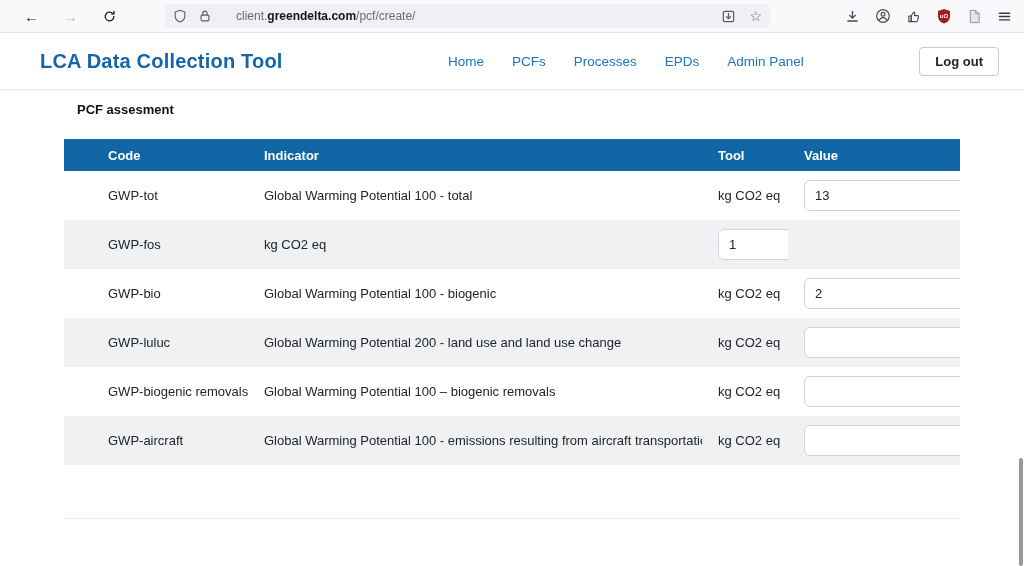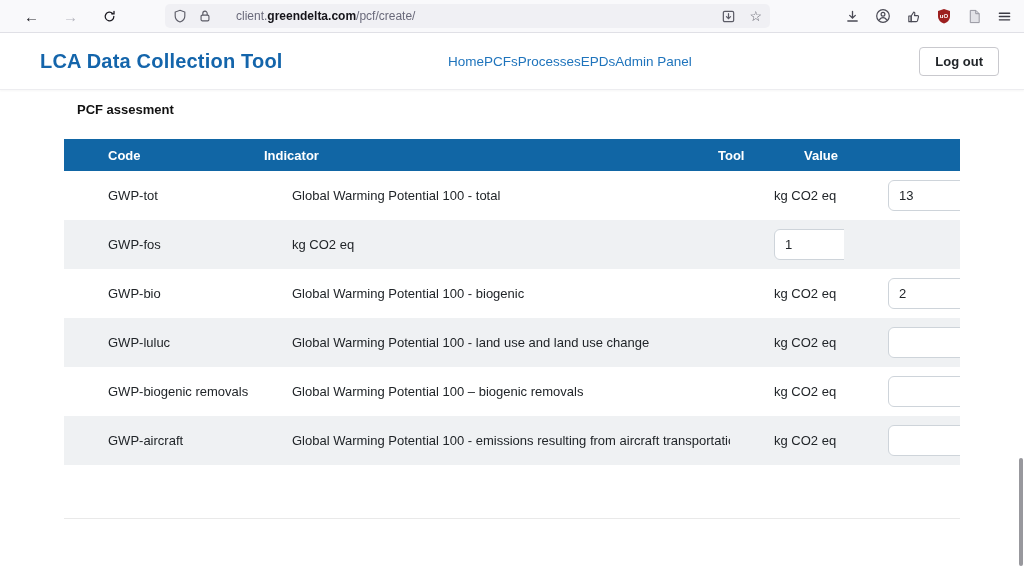--- a/index.html
+++ b/index.html
@@ -32,38 +32,38 @@
 
   
   .site-header {
     height:57px; background:#fff; border-bottom:1px solid #ededf0;
     box-shadow:0 1px 2px rgba(0,0,0,.04); position:relative;
   }
   .site-title {
     position:absolute; left:40px; top:50%; transform:translateY(-50%);
     font-size:20px; font-weight:bold; color:#1465ab; letter-spacing:.2px;
   }
-  .main-nav { position:absolute; left:448px; top:50%; transform:translateY(-50%); display:flex; }
+  .main-nav { position:absolute; left:448px; top:50%; transform:translateY(-50%); display:flex; gap:28px; }
   .nav-link { color:#1f74bc; font-size:13.5px; text-decoration:none; cursor:pointer; white-space:nowrap; }
   .logout-btn {
     position:absolute; right:25px; top:14px; height:29px; padding:0 15px;
     background:#fff; border:1px solid #c9c9ce; border-radius:4px;
     font-size:13px; color:#212529; cursor:pointer; font-family:inherit; font-weight:bold;margin-left:12px;
   }
 
   
   .content { padding:0 64px; }
   .page-heading { margin:12px 0 0 13px; font-size:13px; font-weight:bold; color:#111; }
 
   .pcf-table { margin-top:22px; }
   .thead, .trow {
     display:grid; grid-template-columns:156px 454px 86px 1fr; align-items:center;padding-left:28px;
   }
   .thead { height:32px; background:#1166a5; color:#fff; font-size:13px; font-weight:bold; }
-  .trow { height:49px; font-size:13px; color:#212529; background:#fff;gap:28px; }
+  .trow { height:49px; font-size:13px; color:#212529; background:#fff; }
   .tbody .trow:nth-child(2n) { background:#eff1f3; }
   .cell { padding-left:16px; white-space:nowrap; overflow:hidden; }
   .val-input {
     width:174px; height:31px; border:1px solid #ced4da; border-radius:6px;
     padding:0 10px; font-size:13px; color:#212529; background:#fff; font-family:Liberation Sans, sans-serif;
   }
 
   .divider { border:none; border-top:1px solid #e9e9e9; margin:53px 0 0 0; }
 
   .scroll-thumb {
@@ -191,21 +191,21 @@
         <div class="cell">GWP-bio</div>
         <div class="cell">Global Warming Potential 100 - biogenic</div>
         <div class="cell">kg CO2 eq</div>
         <div class="cell">
           <input class="val-input" value="2" style="">
         </div>
       </div>
 
       <div class="trow">
         <div class="cell">GWP-luluc</div>
-        <div class="cell">Global Warming Potential 100 - land use and land use change</div>
+        <div class="cell">Global Warming Potential 200 - land use and land use change</div>
         <div class="cell">kg CO2 eq</div>
         <div class="cell">
           <input class="val-input" value="" style="">
         </div>
       </div>
 
       <div class="trow">
         <div class="cell">GWP-biogenic removals</div>
         <div class="cell">Global Warming Potential 100 – biogenic removals</div>
         <div class="cell">kg CO2 eq</div>

